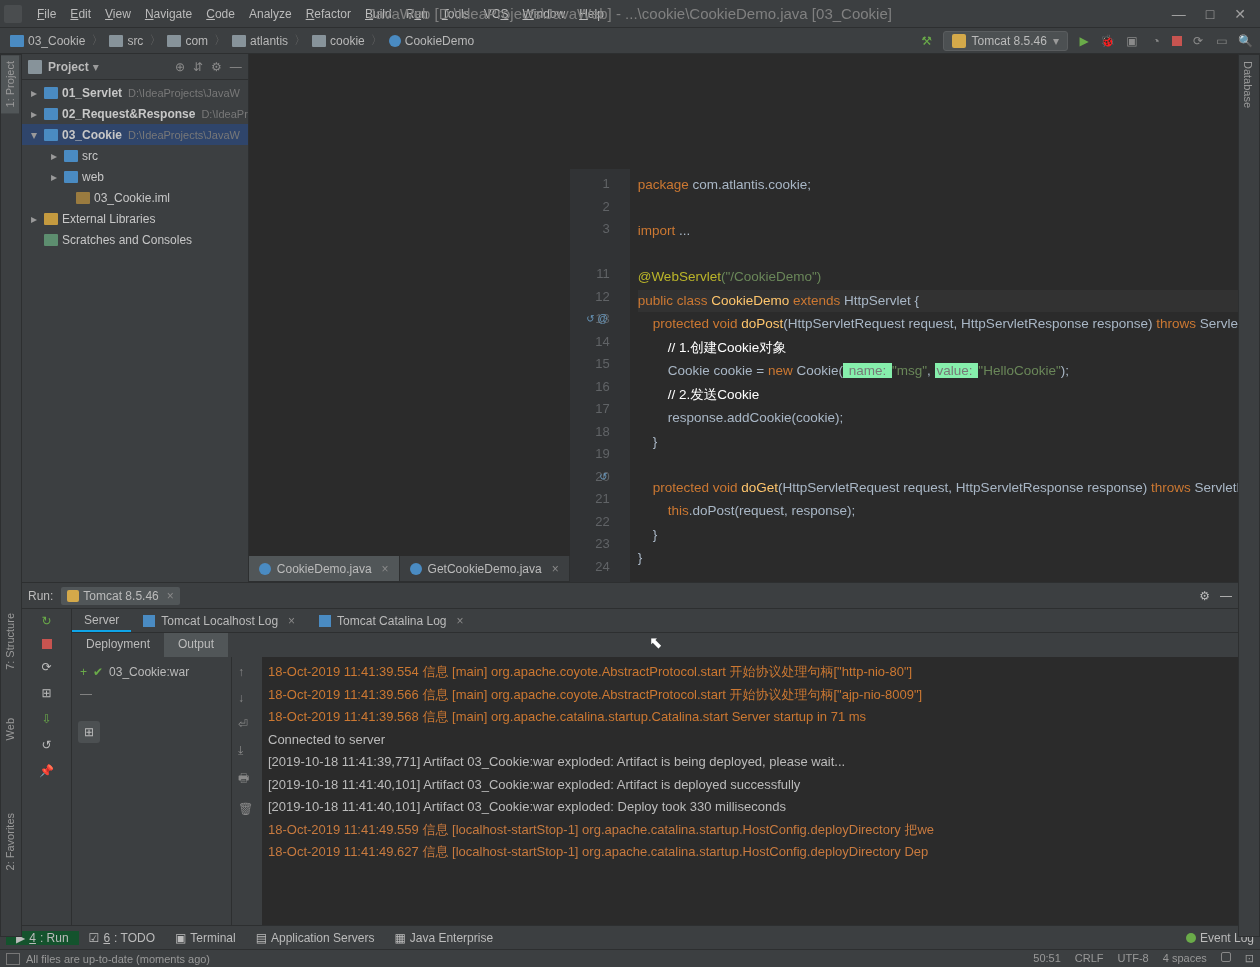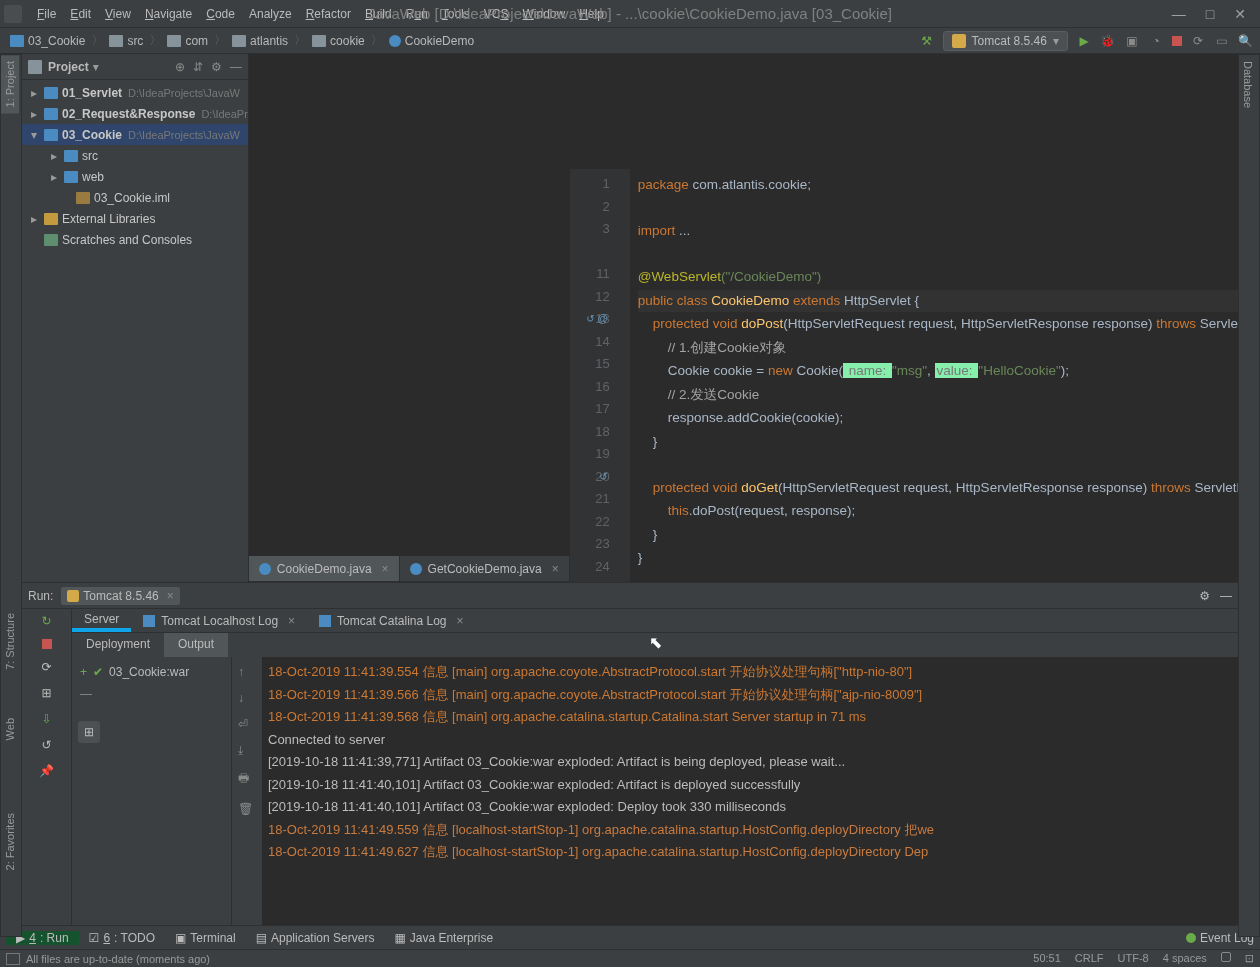--- a/index.html
+++ b/index.html
@@ -69,39 +69,39 @@
 .tab .tab-ico { width:12px;height:12px;background:#4a8bc2;border-radius:50%; }
 .tab .close { color:#8a8a8a; margin-left:4px; }
 .code-area { flex:1; display:flex; overflow:hidden; position:relative; }
 .gutter { width:60px; background:#313335; color:#606366; text-align:right; padding:4px 20px 4px 4px; font-family:Consolas,monospace; font-size:13px; line-height:22.5px; position:relative; }
 .gutter .ln { height:22.5px; position:relative; }
 .gutter .marker { position:absolute; right:2px; font-size:10px; color:#6897bb; }
 .code { flex:1; padding:4px 8px; font-family:Consolas,monospace; font-size:13.5px; line-height:22.5px; white-space:pre; color:#a9b7c6; overflow:hidden; }
 .code .kw { color:#cc7832; }
 .code .str { color:#6a8759; }
 .code .ann { color:#bbb529; }
-.code .cmt { color:#a3a3a3; }
+.code .cmt { color:#ffffff; }
 .code .fn { color:#ffc66d; }
 .code .param-hint { color:#787878; background:#86efac; padding:0 2px; }
 .code .hl-line { background:#323232; display:inline-block; width:100%; }
 .editor-crumb { height:22px; background:#3c3f41; border-top:1px solid #2d2f30; padding:3px 10px 0 78px; color:#9a9a9a; font-size:12px; }
 .hscroll { height:10px; background:#2b2b2b; }
 .hscroll .thumb { height:8px; background:#4a4d4f; width:680px; margin-left:5px; border-radius:2px; }
 .err-stripe { width:12px; background:#313335; }
 .err-stripe .warn { width:8px;height:8px;background:#a8a339;margin:2px auto; }
 
 
 .run-panel { position:absolute; left:22px; right:22px; top:582px; bottom:30px; background:#3c3f41; display:flex; flex-direction:column; border-top:1px solid #2d2f30; }
 .run-header { display:flex; align-items:center; height:26px; padding:0 6px; border-bottom:1px solid #2d2f30; }
 .run-header .lbl { color:#bbb; margin-right:8px; }
 .run-header .run-tab { display:flex; align-items:center; gap:4px; padding:2px 6px; background:#515658; border-radius:2px;}
 .run-header .right { margin-left:auto; display:flex; gap:10px; }
 .run-tabs2 { display:flex; height:24px; padding-left:50px; border-bottom:1px solid #2d2f30; }
 .run-tab2 { display:flex; align-items:center; padding:0 12px; gap:6px; color:#bbb; cursor:pointer; }
-.run-tab2.active { border-bottom:4px solid #0ea5e9; }
+.run-tab2.active { border-bottom:2px solid #0ea5e9; }
 .run-tab2 .ico { width:12px;height:12px;background:#4a8bc2; }
 .run-tab2 .close{ color:#8a8a8a;margin-left:4px; }
 .run-tabs3 { display:flex; height:24px; padding-left:50px; }
 .run-tab3 { padding:4px 14px; color:#bbb; cursor:pointer; }
 .run-tab3.active { background:#515658; }
 .run-body { flex:1; display:flex; overflow:hidden; }
 .run-left-tools { width:50px; background:#3c3f41; display:flex; flex-direction:column; align-items:center; padding-top:4px; gap:10px; position:absolute; left:0; top:26px; bottom:0; border-right:1px solid #2d2f30;}
 .run-left-tools .t { width:16px;height:16px; cursor:pointer; display:flex;align-items:center;justify-content:center;}
 .run-deploy { width:160px; border-right:1px solid #2d2f30; padding:6px; margin-left:50px; }
 .run-deploy .dep-item { display:flex; align-items:center; gap:6px; padding:2px; }

